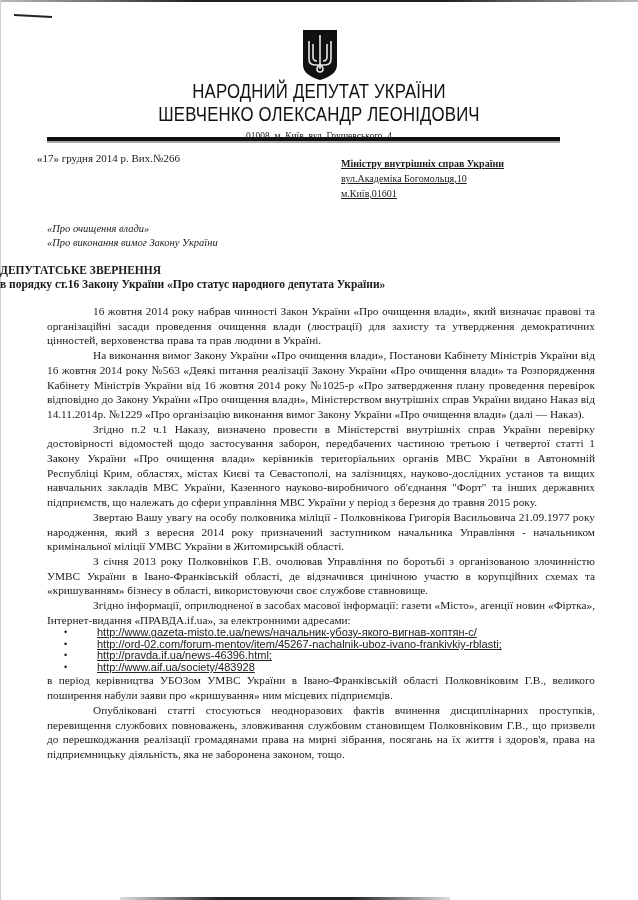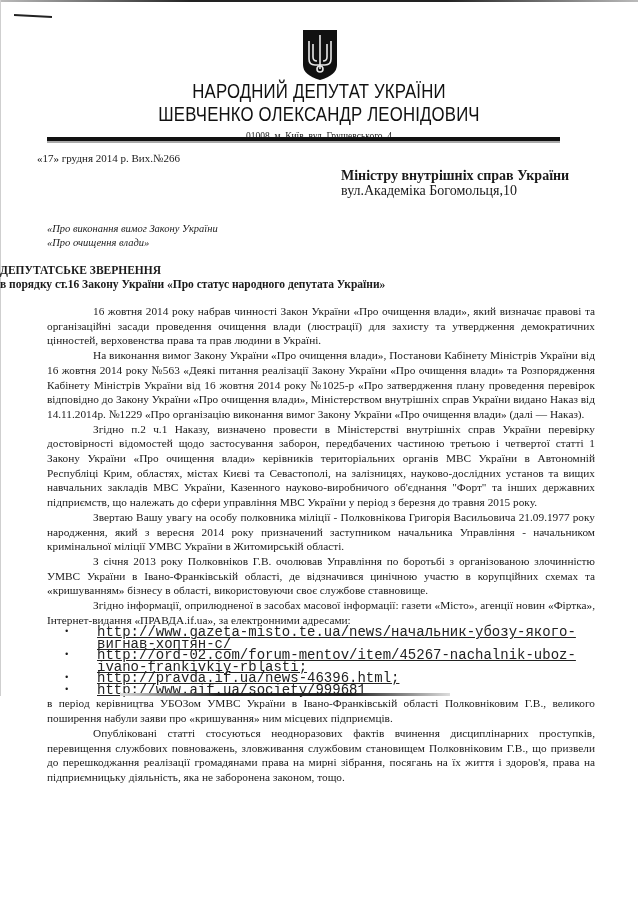--- a/index.html
+++ b/index.html
@@ -3,21 +3,21 @@
 <meta charset="utf-8">
 <style>
   html, body { margin: 0; padding: 0; }
   body {
     width: 638px; height: 900px; overflow: hidden;
     background: #ffffff;
     font-family: "Liberation Serif", "DejaVu Serif", serif;
     color: #1a1a1a;
     position: relative;
   }
-  .page { position: absolute; left: 0; top: 0; width: 638px; height: 696px; }
+  .page { position: absolute; left: 0; top: 0; width: 638px; height: 900px; }
   .top-edge {
     position: absolute; left: 0; right: 0; top: 0; height: 2px;
     background: linear-gradient(to right, #bbb, #222 30%, #222 70%, #bbb);
   }
   .bottom-edge {
     position: absolute; left: 120px; width: 330px; bottom: 0; height: 3px;
     background: linear-gradient(to right, #ddd, #222 30%, #222 70%, #ddd);
   }
   .left-edge {
     position: absolute; left: 0; top: 0; bottom: 0; width: 1px; background: #cfcfcf;
@@ -43,40 +43,40 @@
   }
   .rule {
     position: absolute; left: 47px; width: 513px; top: 137px; height: 4px;
     background: #111;
     box-shadow: 0 2px 0 #aaa;
   }
   .outgoing {
     position: absolute; left: 37px; top: 152px; font-size: 11px;
   }
   .recipient {
-    position: absolute; left: 341px; top: 168px; font-size: 14px; line-height: 15px;
+    position: absolute; left: 341px; top: 156px; font-size: 10px; line-height: 15px; text-decoration: underline;
   }
   .recipient .b { font-weight: bold; }
   .subject {
     position: absolute; left: 47px; top: 222px; font-size: 10.5px; font-style: italic; line-height: 14px;
   }
   .doc-title {
     position: absolute; left: 0; right: 0; top: 263px; 
     font-weight: bold; font-size: 11.5px; line-height: 14px;
   }
   .body {
     position: absolute; left: 47px; width: 548px; top: 304px;
     font-size: 11.3px; line-height: 14.7px; text-align: justify;
   }
   .body p { margin: 0; text-indent: 46px; }
   .body p.noindent { text-indent: 0; }
   .body ul { margin: 0; padding: 0 0 0 50px; list-style: none; }
   .body li {
-    font-size: 14px; line-height: 11.5px; position: relative;
-    font-family: Liberation Mono, monospace;
+    font-size: 11px; line-height: 11.5px; position: relative;
+    font-family: Liberation Sans, sans-serif;
   }
   .body li::before {
     content: "•"; position: absolute; left: -33px; top: 0; font-size: 9px;
   }
   .body li a { color: #222; text-decoration: underline; }
 </style>
 </head>
 <body>
 
 <div class="page">
@@ -100,43 +100,44 @@
     <div class="title2">ШЕВЧЕНКО ОЛЕКСАНДР ЛЕОНІДОВИЧ</div>
     <div class="address">01008, м. Київ, вул. Грушевського, 4</div>
   </div>
   <div class="rule"></div>
 
   <div class="outgoing">«17» грудня 2014 р. Вих.№266</div>
 
   <div class="recipient">
     <div class="b">Міністру внутрішніх справ України</div>
     <div>вул.Академіка Богомольця,10</div>
+    <div>м.Київ,01601</div>
   </div>
 
   <div class="subject">
+    <div>«Про очищення влади»</div>
     <div>«Про виконання вимог Закону України</div>
-    <div>«Про очищення влади»</div>
   </div>
 
   <div class="doc-title">
     <div>ДЕПУТАТСЬКЕ ЗВЕРНЕННЯ</div>
     <div>в порядку ст.16 Закону України «Про статус народного депутата України»</div>
   </div>
 
   <div class="body">
     <p>16 жовтня 2014 року набрав чинності Закон України «Про очищення влади», який визначає правові та організаційні засади проведення очищення влади (люстрації) для захисту та утвердження демократичних цінностей, верховенства права та прав людини в Україні.</p>
     <p>На виконання вимог Закону України «Про очищення влади», Постанови Кабінету Міністрів України від 16 жовтня 2014 року №563 «Деякі питання реалізації Закону України «Про очищення влади» та Розпорядження Кабінету Міністрів України від 16 жовтня 2014 року №1025-р «Про затвердження плану проведення перевірок відповідно до Закону України «Про очищення влади», Міністерством внутрішніх справ України видано Наказ від 14.11.2014р. №1229 «Про організацію виконання вимог Закону України «Про очищення влади» (далі — Наказ).</p>
     <p>Згідно п.2 ч.1 Наказу, визначено провести в Міністерстві внутрішніх справ України перевірку достовірності відомостей щодо застосування заборон, передбачених частиною третьою і четвертої статті 1 Закону України «Про очищення влади» керівників територіальних органів МВС України в Автономній Республіці Крим, областях, містах Києві та Севастополі, на залізницях, науково-дослідних установ та вищих навчальних закладів МВС України, Казенного науково-виробничого об'єднання "Форт" та інших державних підприємств, що належать до сфери управління МВС України у період з березня до травня 2015 року.</p>
     <p>Звертаю Вашу увагу на особу полковника міліції - Полковнікова Григорія Васильовича 21.09.1977 року народження, який з вересня 2014 року призначений заступником начальника Управління - начальником кримінальної міліції УМВС України в Житомирській області.</p>
     <p>З січня 2013 року Полковніков Г.В. очолював Управління по боротьбі з організованою злочинністю УМВС України в Івано-Франківській області, де відзначився цинічною участю в корупційних схемах та «кришуванням» бізнесу в області, використовуючи своє службове ставновище.</p>
     <p>Згідно інформації, оприлюдненої в засобах масової інформації: газети «Місто», агенції новин «Фіртка», Інтернет-видання «ПРАВДА.if.ua», за електронними адресами:</p>
     <ul>
       <li><a>http://www.gazeta-misto.te.ua/news/начальник-убозу-якого-вигнав-хоптян-с/</a></li>
       <li><a>http://ord-02.com/forum-mentov/item/45267-nachalnik-uboz-ivano-frankivkiy-rblasti;</a></li>
       <li><a>http://pravda.if.ua/news-46396.html;</a></li>
-      <li><a>http://www.aif.ua/society/999681</a></li>
+      <li><a>http://www.aif.ua/society/483928</a></li>
     </ul>
     <p class="noindent">в період керівництва УБОЗом УМВС України в Івано-Франківській області Полковніковим Г.В., великого поширення набули заяви про «кришування» ним місцевих підприємців.</p>
     <p>Опубліковані статті стосуються неодноразових фактів вчинення дисциплінарних проступків, перевищення службових повноважень, зловживання службовим становищем Полковніковим Г.В., що призвели до перешкоджання реалізації громадянами права на мирні зібрання, посягань на їх життя і здоров'я, права на підприємницьку діяльність, яка не заборонена законом, тощо.</p>
   </div>
 
   <div class="bottom-edge"></div>
 </div>
 
 </body></html>

